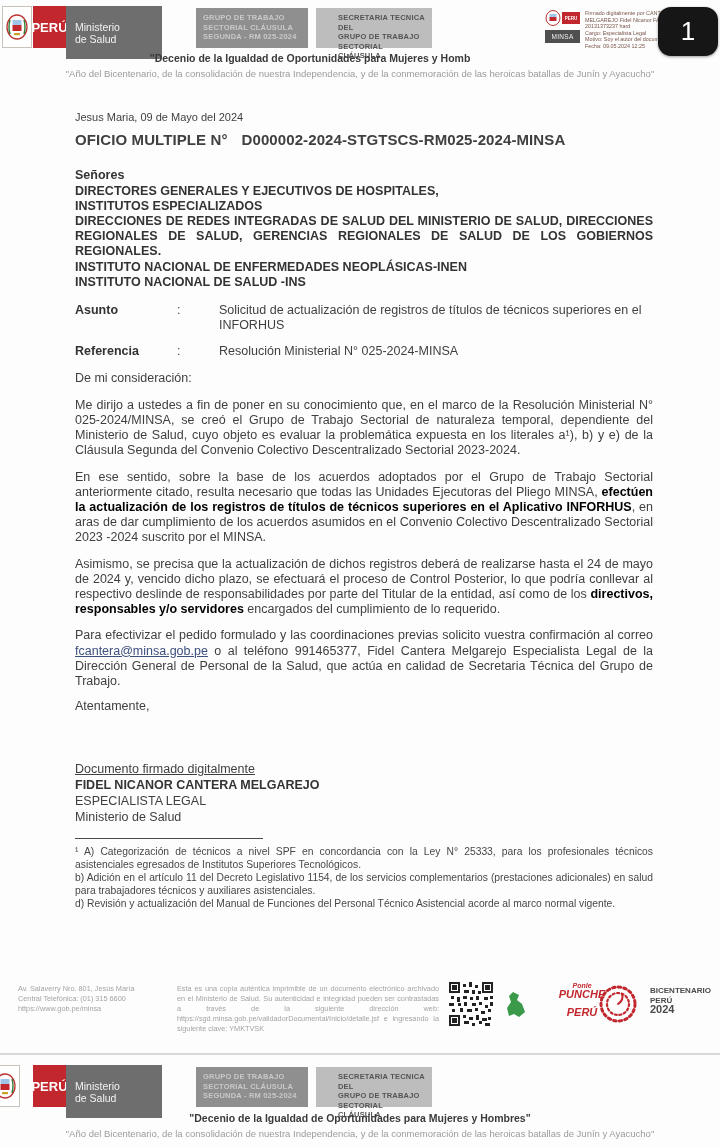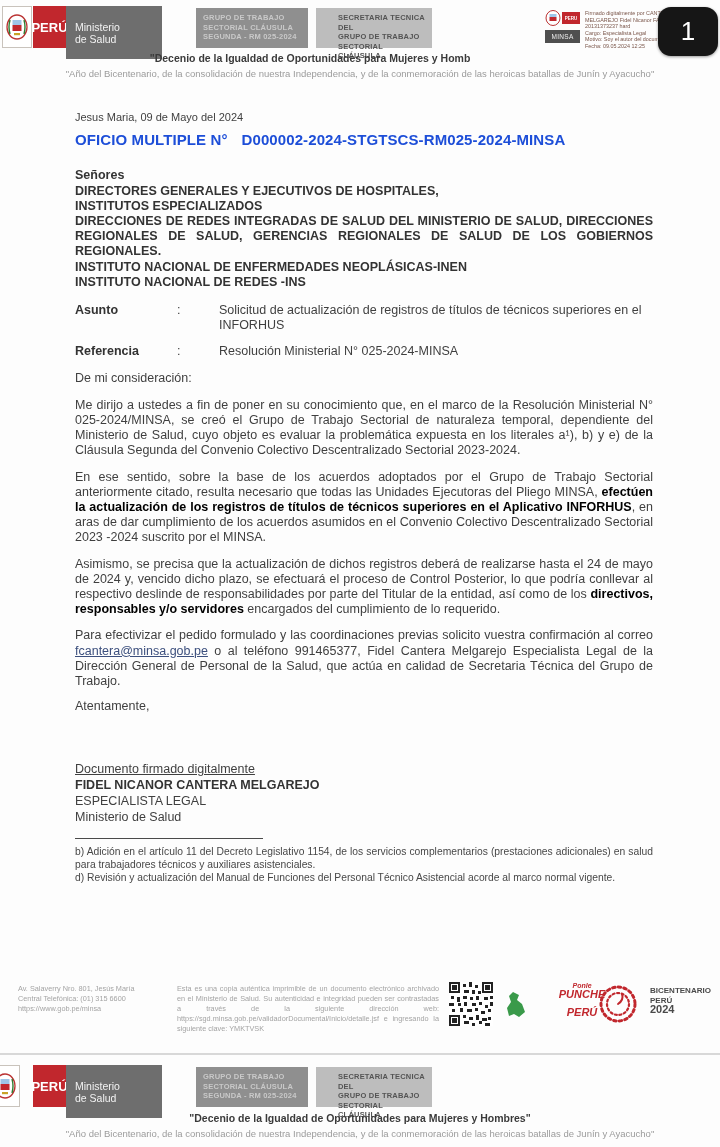--- a/index.html
+++ b/index.html
@@ -53,21 +53,21 @@
     justify-content:center; z-index:5; box-shadow:0 1px 3px rgba(0,0,0,.4);
   }
 
   
   .motto { position:absolute; text-align:center; font-weight:bold; color:#3a3a3a; font-size:10.5px; }
   .yearline { position:absolute; text-align:center; color:#9b9b9b; font-size:9.5px; line-height:12.5px; }
 
   
   .letter { position:absolute; top:110px; left:75px; width:578px; font-size:12.5px; line-height:15.2px; }
   .date { font-size:11px; margin-bottom:7px; }
-  .doc-title { font-size:15px; font-weight:bold; color:#1d4ed8; margin-bottom:21px; letter-spacing:.1px; }
+  .doc-title { font-size:15px; font-weight:bold; color:#404040; margin-bottom:21px; letter-spacing:.1px; }
   .doc-title .num { margin-left:14px; }
   .addr { font-weight:bold; color:#333; text-align:justify; margin-bottom:13px; }
   .subject-row { display:flex; margin-bottom:11px; }
   .subject-row .lbl { width:102px; font-weight:bold; color:#333; flex:none; }
   .subject-row .col { width:42px; flex:none; }
   .subject-row .val { flex:1; text-align:left; }
   .greeting { margin-bottom:12px; }
   .para { text-align:justify; margin-bottom:11px; }
   .para .b { font-weight:bold; color:#000000; }
   .lnk { color:#3c4f7d; text-decoration:underline; cursor:pointer; }
@@ -152,21 +152,21 @@
   <div class="letter">
     <div class="date">Jesus Maria, 09 de Mayo del 2024</div>
     <div class="doc-title"><span>OFICIO MULTIPLE N°</span><span class="num">D000002-2024-STGTSCS-RM025-2024-MINSA</span></div>
 
     <div class="addr">
       <div>Señores</div>
       <div>DIRECTORES GENERALES Y EJECUTIVOS DE HOSPITALES,</div>
       <div>INSTITUTOS ESPECIALIZADOS</div>
       <div>DIRECCIONES DE REDES INTEGRADAS DE SALUD DEL MINISTERIO DE SALUD, DIRECCIONES REGIONALES DE SALUD, GERENCIAS REGIONALES DE SALUD DE LOS GOBIERNOS REGIONALES.</div>
       <div>INSTITUTO NACIONAL DE ENFERMEDADES NEOPLÁSICAS-INEN</div>
-      <div>INSTITUTO NACIONAL DE REDES -INS</div>
+      <div>INSTITUTO NACIONAL DE SALUD -INS</div>
     </div>
 
     <div class="subject-row">
       <div class="lbl">Asunto</div>
       <div class="col">:</div>
       <div class="val">Solicitud de actualización de registros de títulos de técnicos superiores en el INFORHUS</div>
     </div>
     <div class="subject-row" style="">
       <div class="lbl">Referencia</div>
       <div class="col">:</div>
@@ -184,20 +184,21 @@
 
     <div class="sig">
       <div class="u">Documento firmado digitalmente</div>
       <div class="n">FIDEL NICANOR CANTERA MELGAREJO</div>
       <div>ESPECIALISTA LEGAL</div>
       <div>Ministerio de Salud</div>
     </div>
 
     <div class="fn-sep"></div>
     <div class="footnotes">
+      <div>¹ A) Categorización de técnicos a nivel SPF en concordancia con la Ley N° 25333, para los profesionales técnicos asistenciales egresados de Institutos Superiores Tecnológicos.</div>
       <div>b) Adición en el artículo 11 del Decreto Legislativo 1154, de los servicios complementarios (prestaciones adicionales) en salud para trabajadores técnicos y auxiliares asistenciales.</div>
       <div>d) Revisión y actualización del Manual de Funciones del Personal Técnico Asistencial acorde al marco normal vigente.</div>
     </div>
   </div>
 
   <div class="footer">
     <div class="f-left">
       <div>Av. Salaverry Nro. 801, Jesús María</div>
       <div>Central Telefónica: (01) 315 6600</div>
       <div>https://www.gob.pe/minsa</div>

